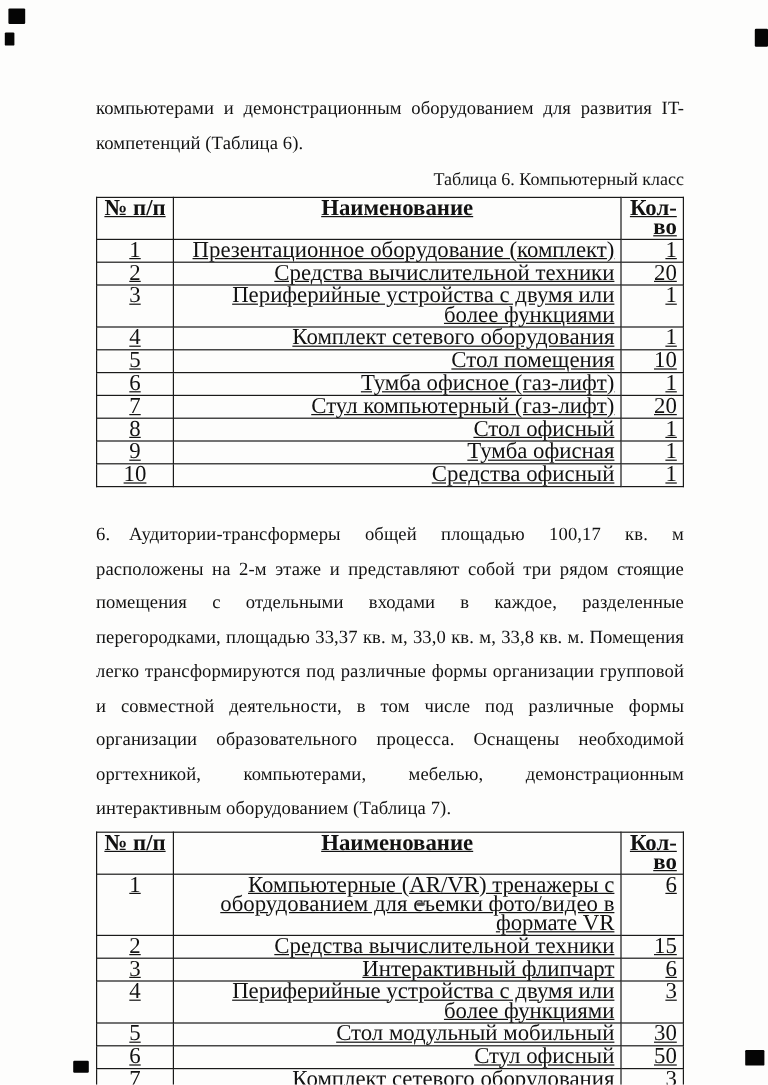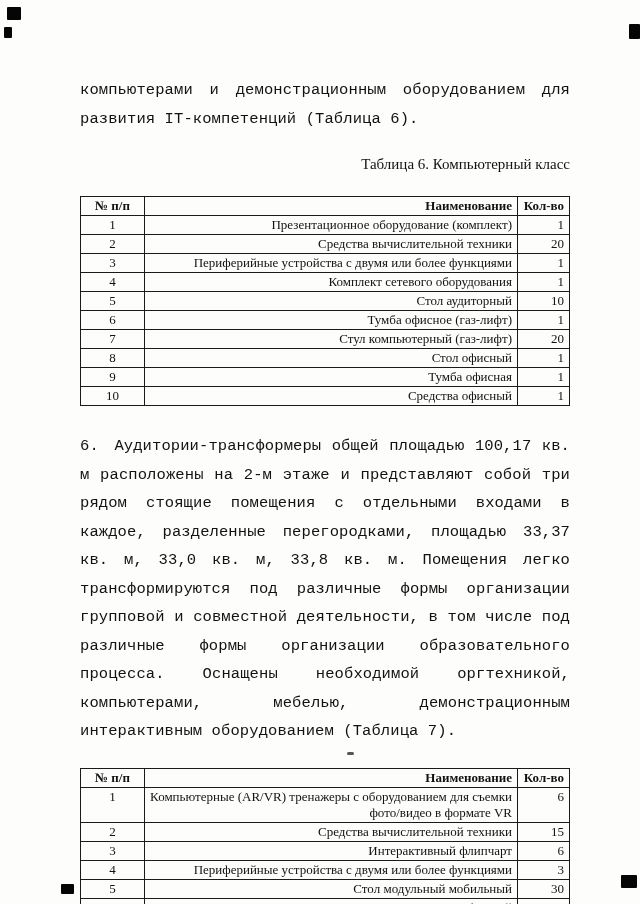--- a/index.html
+++ b/index.html
@@ -18,50 +18,50 @@
   .content {
     position: absolute;
     left: 80px; top: 76px;
     width: 490px;
   }
   p.body-text {
     font-size: 15.5px;
     line-height: 29px;
     text-align: justify;
     letter-spacing: 0.1px;
-    font-family: Liberation Mono, monospace;
   }
   p.para-6 {
     line-height: 28.5px;
     margin-top: 26px;
   }
   .table-caption {
     text-align: right;
     font-size: 15px;
     line-height: 20px;
   }
-  .caption-6 { margin-top: 20px; font-family: Liberation Serif, serif; }
+  .caption-6 { margin-top: 6px; font-family: Liberation Serif, serif; }
   .caption-7 { margin-top: 12px; }
   table.doc-table {
     border-collapse: collapse;
     width: 100%;
-    margin-top: 22px;
-    font-size: 13px;
+    margin-top: 4px;
+    font-size: 19px;
+    text-decoration: underline;
   }
   table.doc-table th,
   table.doc-table td {
     border: 1px solid #1a1a1a;
     padding: 1px 5px;
     line-height: 16px;
     vertical-align: top;
   }
   table.doc-table th { font-weight: bold; }
   th.h-num, td.col-num { width: 64px; text-align: center; }
   th.h-qty, td.col-qty { width: 52px; text-align: right; }
-  th.h-name { text-align: right; padding-left: 8px; }
+  th.h-name { text-align: center; padding-left: 8px; }
   td.col-name { text-align: right; padding-left: 8px; }
   .artifact {
     position: absolute;
     background: #050505;
     border-radius: 1px;
   }
   .a1 { left: 7px;  top: 7px;   width: 14px; height: 13px; }
   .a2 { left: 4px;  top: 27px;  width: 8px;  height: 11px; }
   .a3 { left: 629px; top: 24px; width: 11px; height: 15px; }
   .a4 { left: 61px; top: 884px; width: 13px; height: 10px; }
@@ -114,21 +114,21 @@
             <td class="col-name">Периферийные устройства с двумя или более функциями</td>
             <td class="col-qty">1</td>
           </tr>
           <tr>
             <td class="col-num">4</td>
             <td class="col-name">Комплект сетевого оборудования</td>
             <td class="col-qty">1</td>
           </tr>
           <tr>
             <td class="col-num">5</td>
-            <td class="col-name">Стол аудиторный</td>
+            <td class="col-name">Стол помещения</td>
             <td class="col-qty">10</td>
           </tr>
           <tr>
             <td class="col-num">6</td>
             <td class="col-name">Тумба офисное (газ-лифт)</td>
             <td class="col-qty">1</td>
           </tr>
           <tr>
             <td class="col-num">7</td>
             <td class="col-name">Стул компьютерный (газ-лифт)</td>

